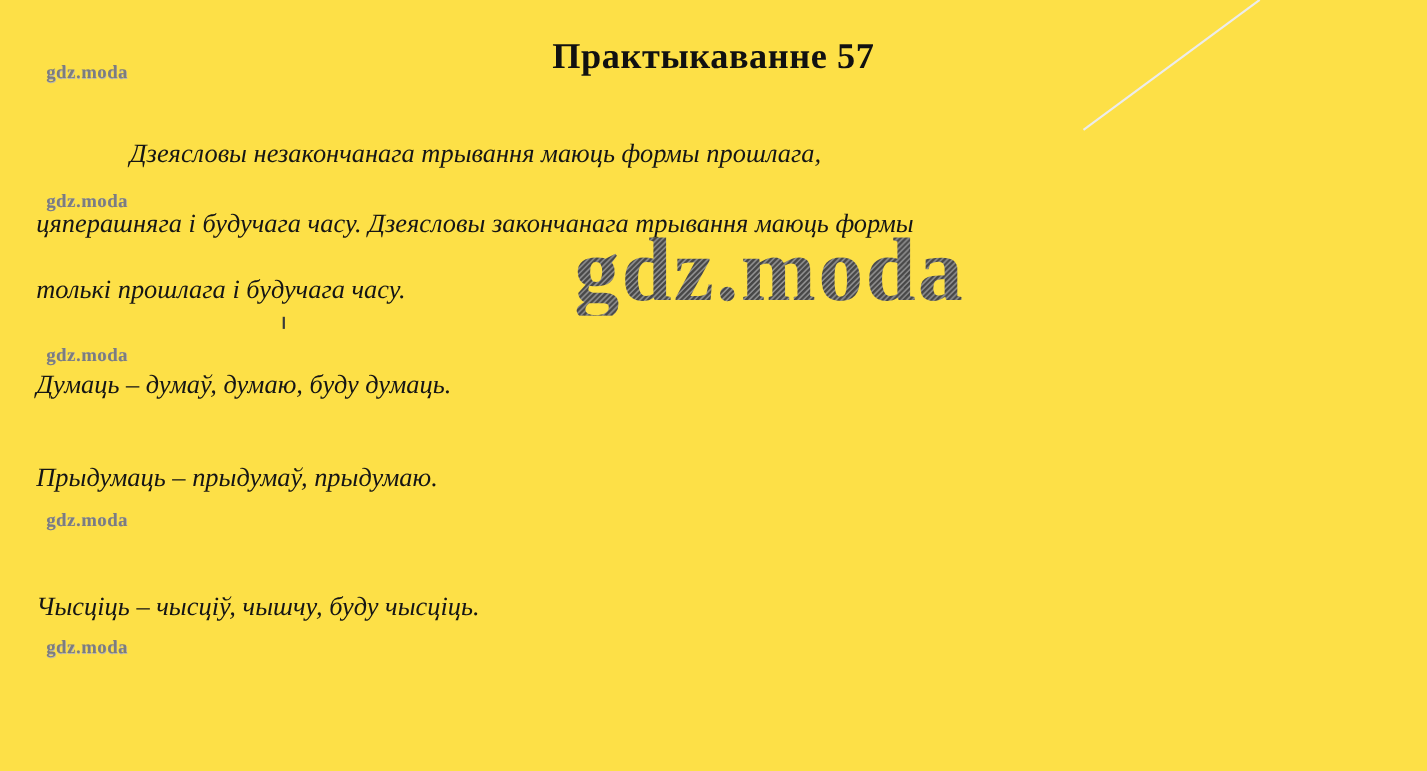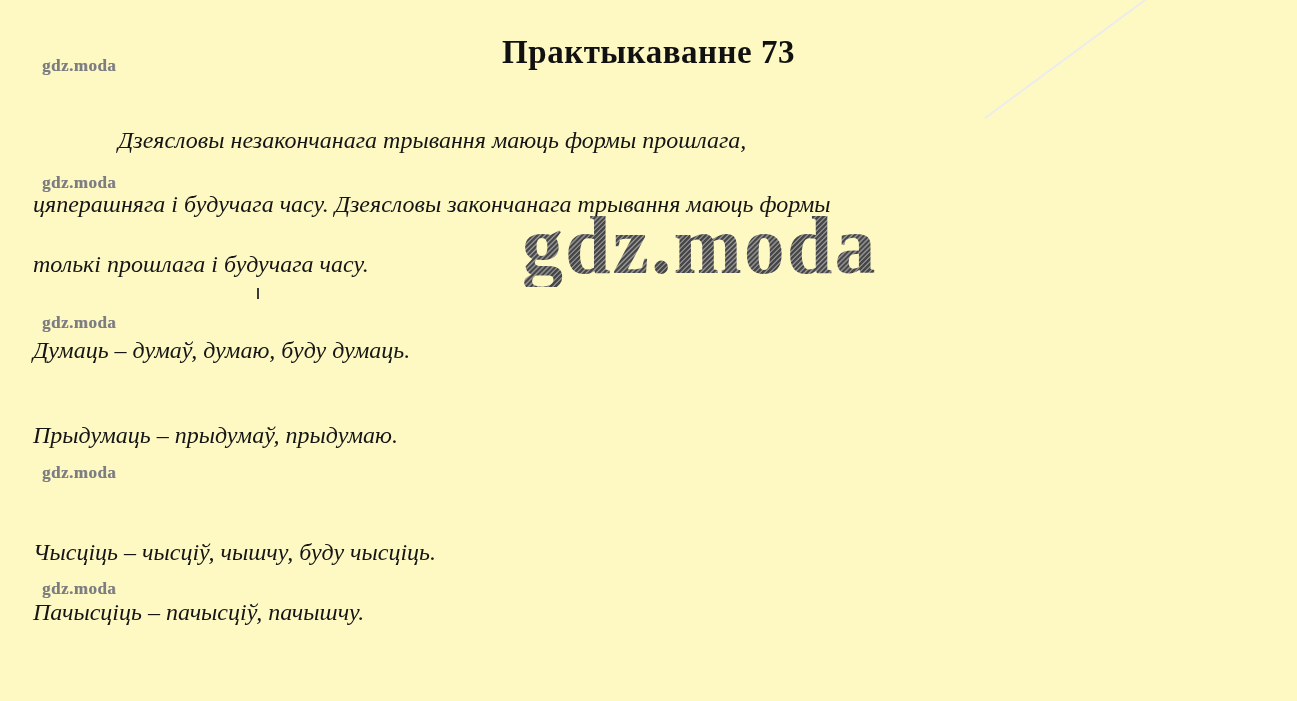--- a/index.html
+++ b/index.html
@@ -4,21 +4,21 @@
 <style>
   html, body {
     margin: 0;
     padding: 0;
     background: #ffffff;
   }
   .page {
     position: relative;
     width: 1297px;
     height: 701px;
-    background: #fef9c3;
+    background: #fde047;
     overflow: hidden;
     font-family: "Liberation Serif", "DejaVu Serif", serif;
     color: #111111;
   }
   .title {
     position: absolute;
     top: 34px;
     left: 0;
     width: 100%;
     text-align: center;
@@ -100,21 +100,21 @@
     transform-origin: left center;
   }
 </style>
 </head>
 <body>
 
 <div class="page">
 
   <span class="wm-small wm-s1">gdz.moda</span>
 
-  <div class="title">Практыкаванне 73</div>
+  <div class="title">Практыкаванне 57</div>
 
   <div class="bodyline para-1">Дзеясловы незакончанага трывання маюць формы прошлага,</div>
 
   <span class="wm-small wm-s2">gdz.moda</span>
 
   <div class="bodyline para-3">толькі прошлага і будучага часу.</div>
 
   <div class="bodyline para-2">цяперашняга і будучага часу. Дзеясловы закончанага трывання маюць формы</div>
 
   <div class="wm-big">gdz.moda</div>
@@ -127,15 +127,14 @@
   <div class="bodyline verb-1">Думаць – думаў, думаю, буду думаць.</div>
 
   <div class="bodyline verb-2">Прыдумаць – прыдумаў, прыдумаю.</div>
 
   <span class="wm-small wm-s4">gdz.moda</span>
 
   <div class="bodyline verb-3">Чысціць – чысціў, чышчу, буду чысціць.</div>
 
   <span class="wm-small wm-s5">gdz.moda</span>
 
-  <div class="bodyline verb-4">Пачысціць – пачысціў, пачышчу.</div>
 
 </div>
 
 </body></html>

